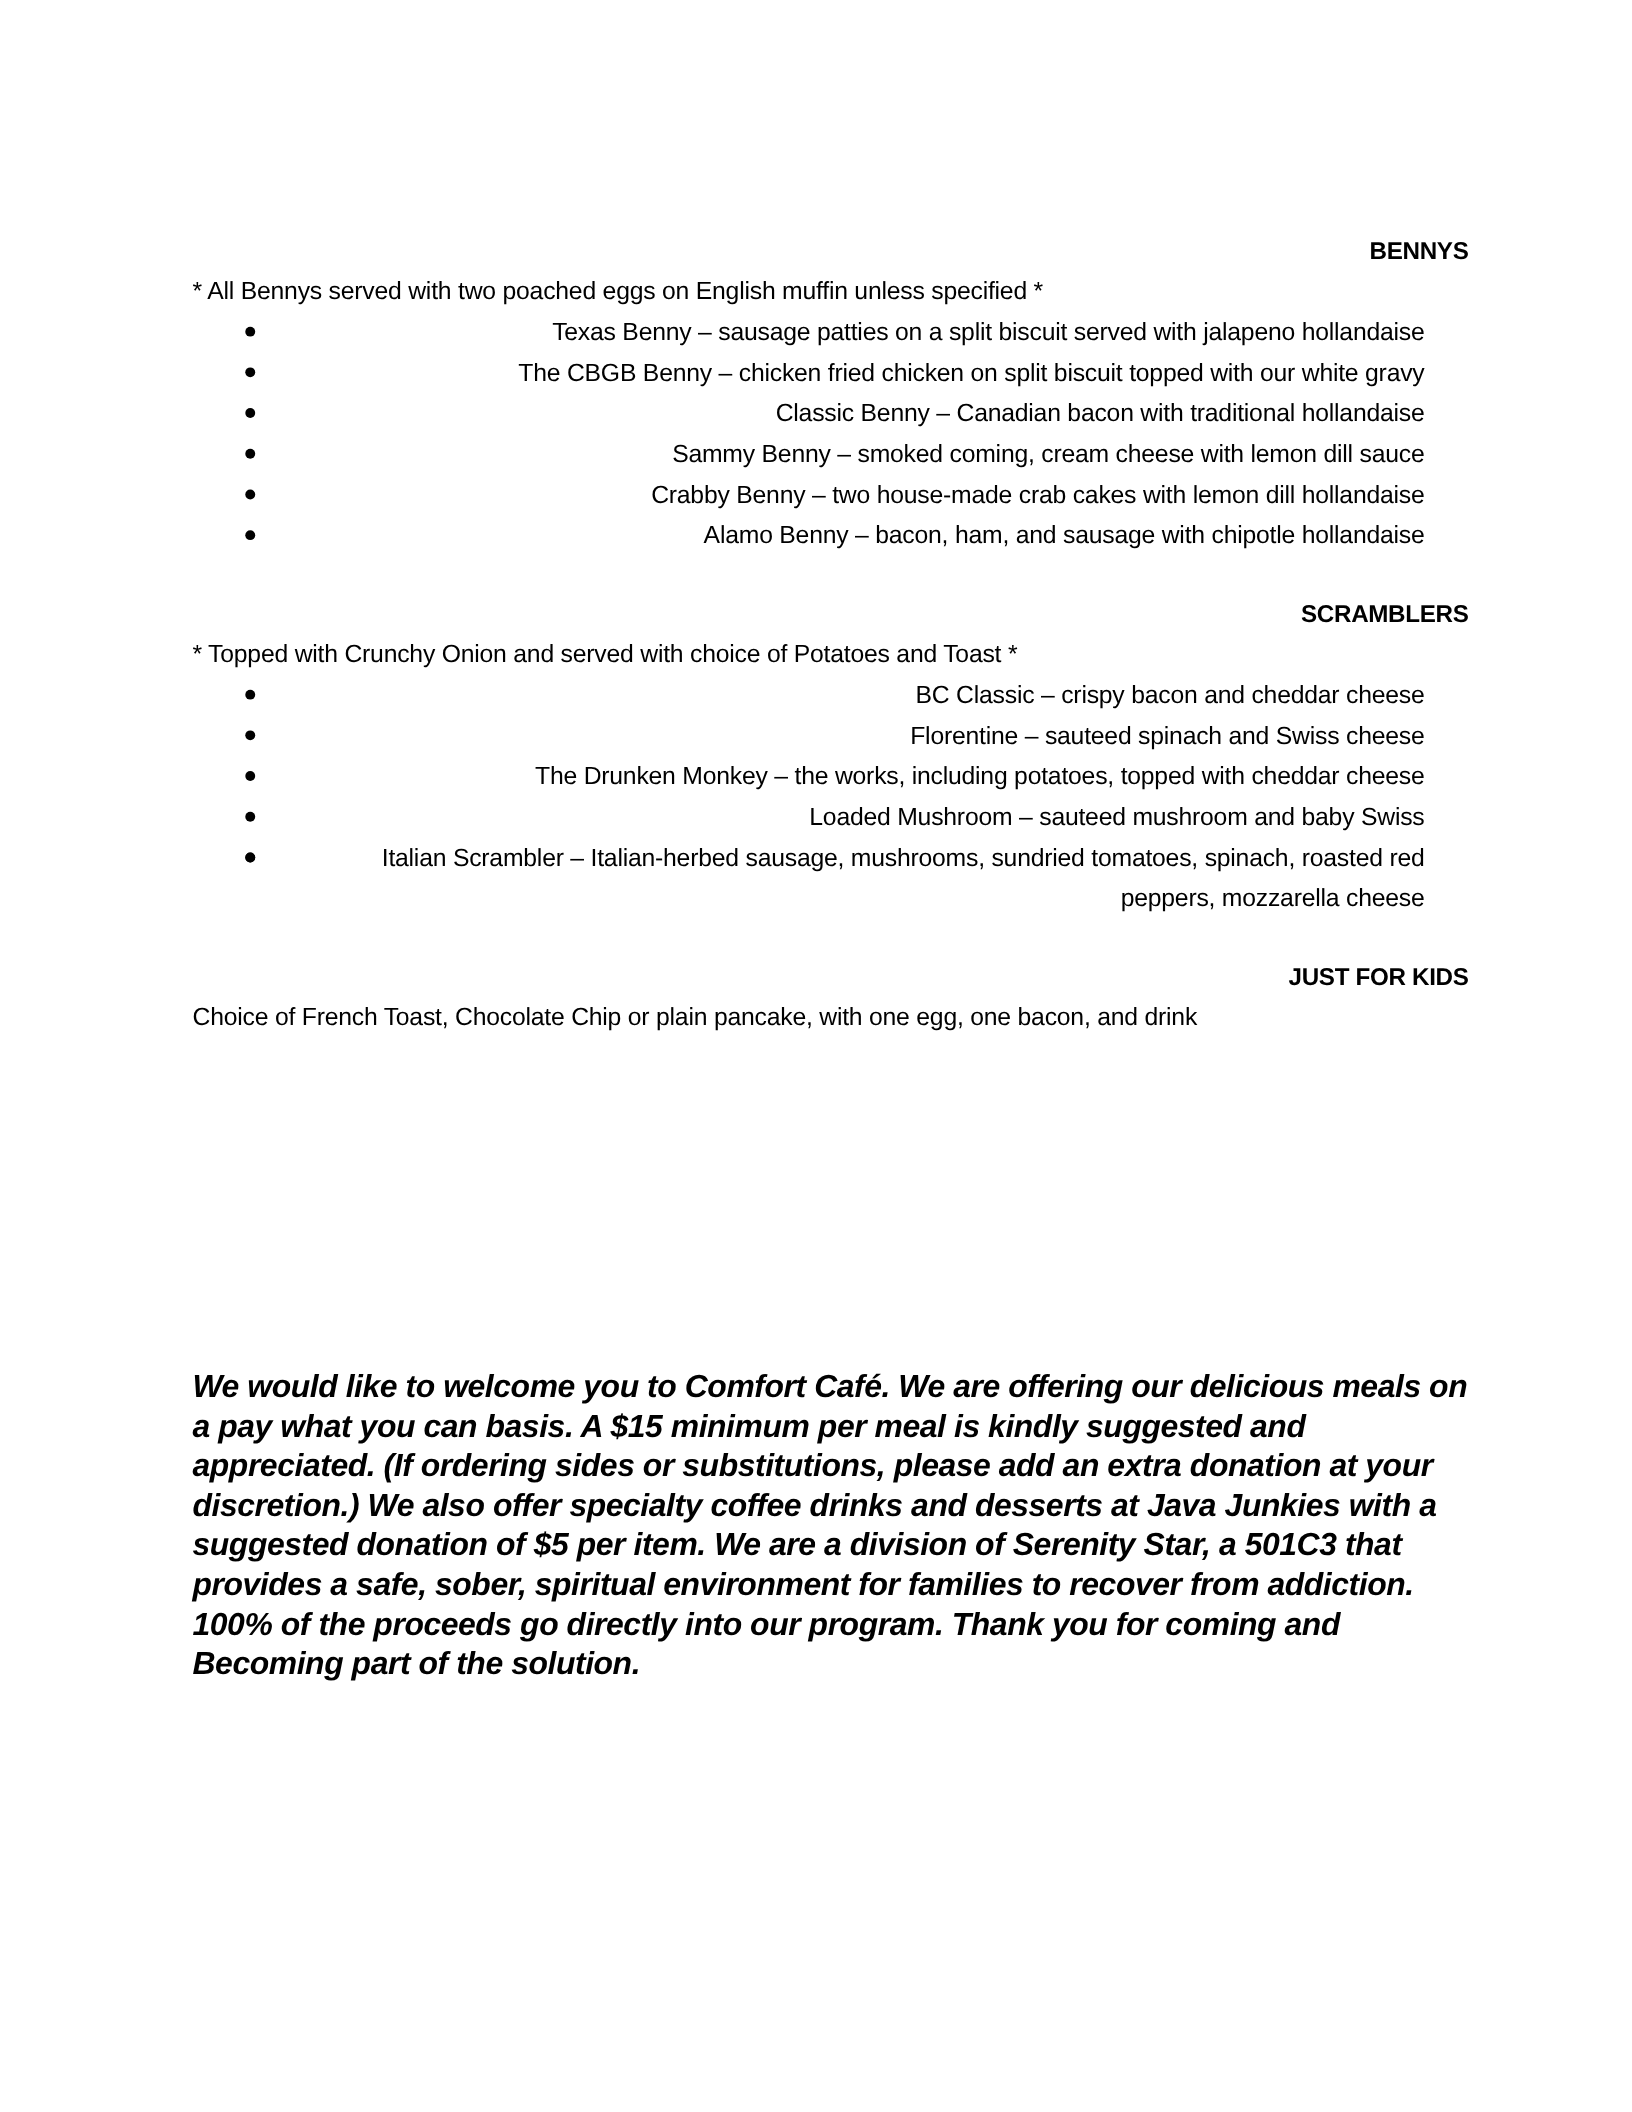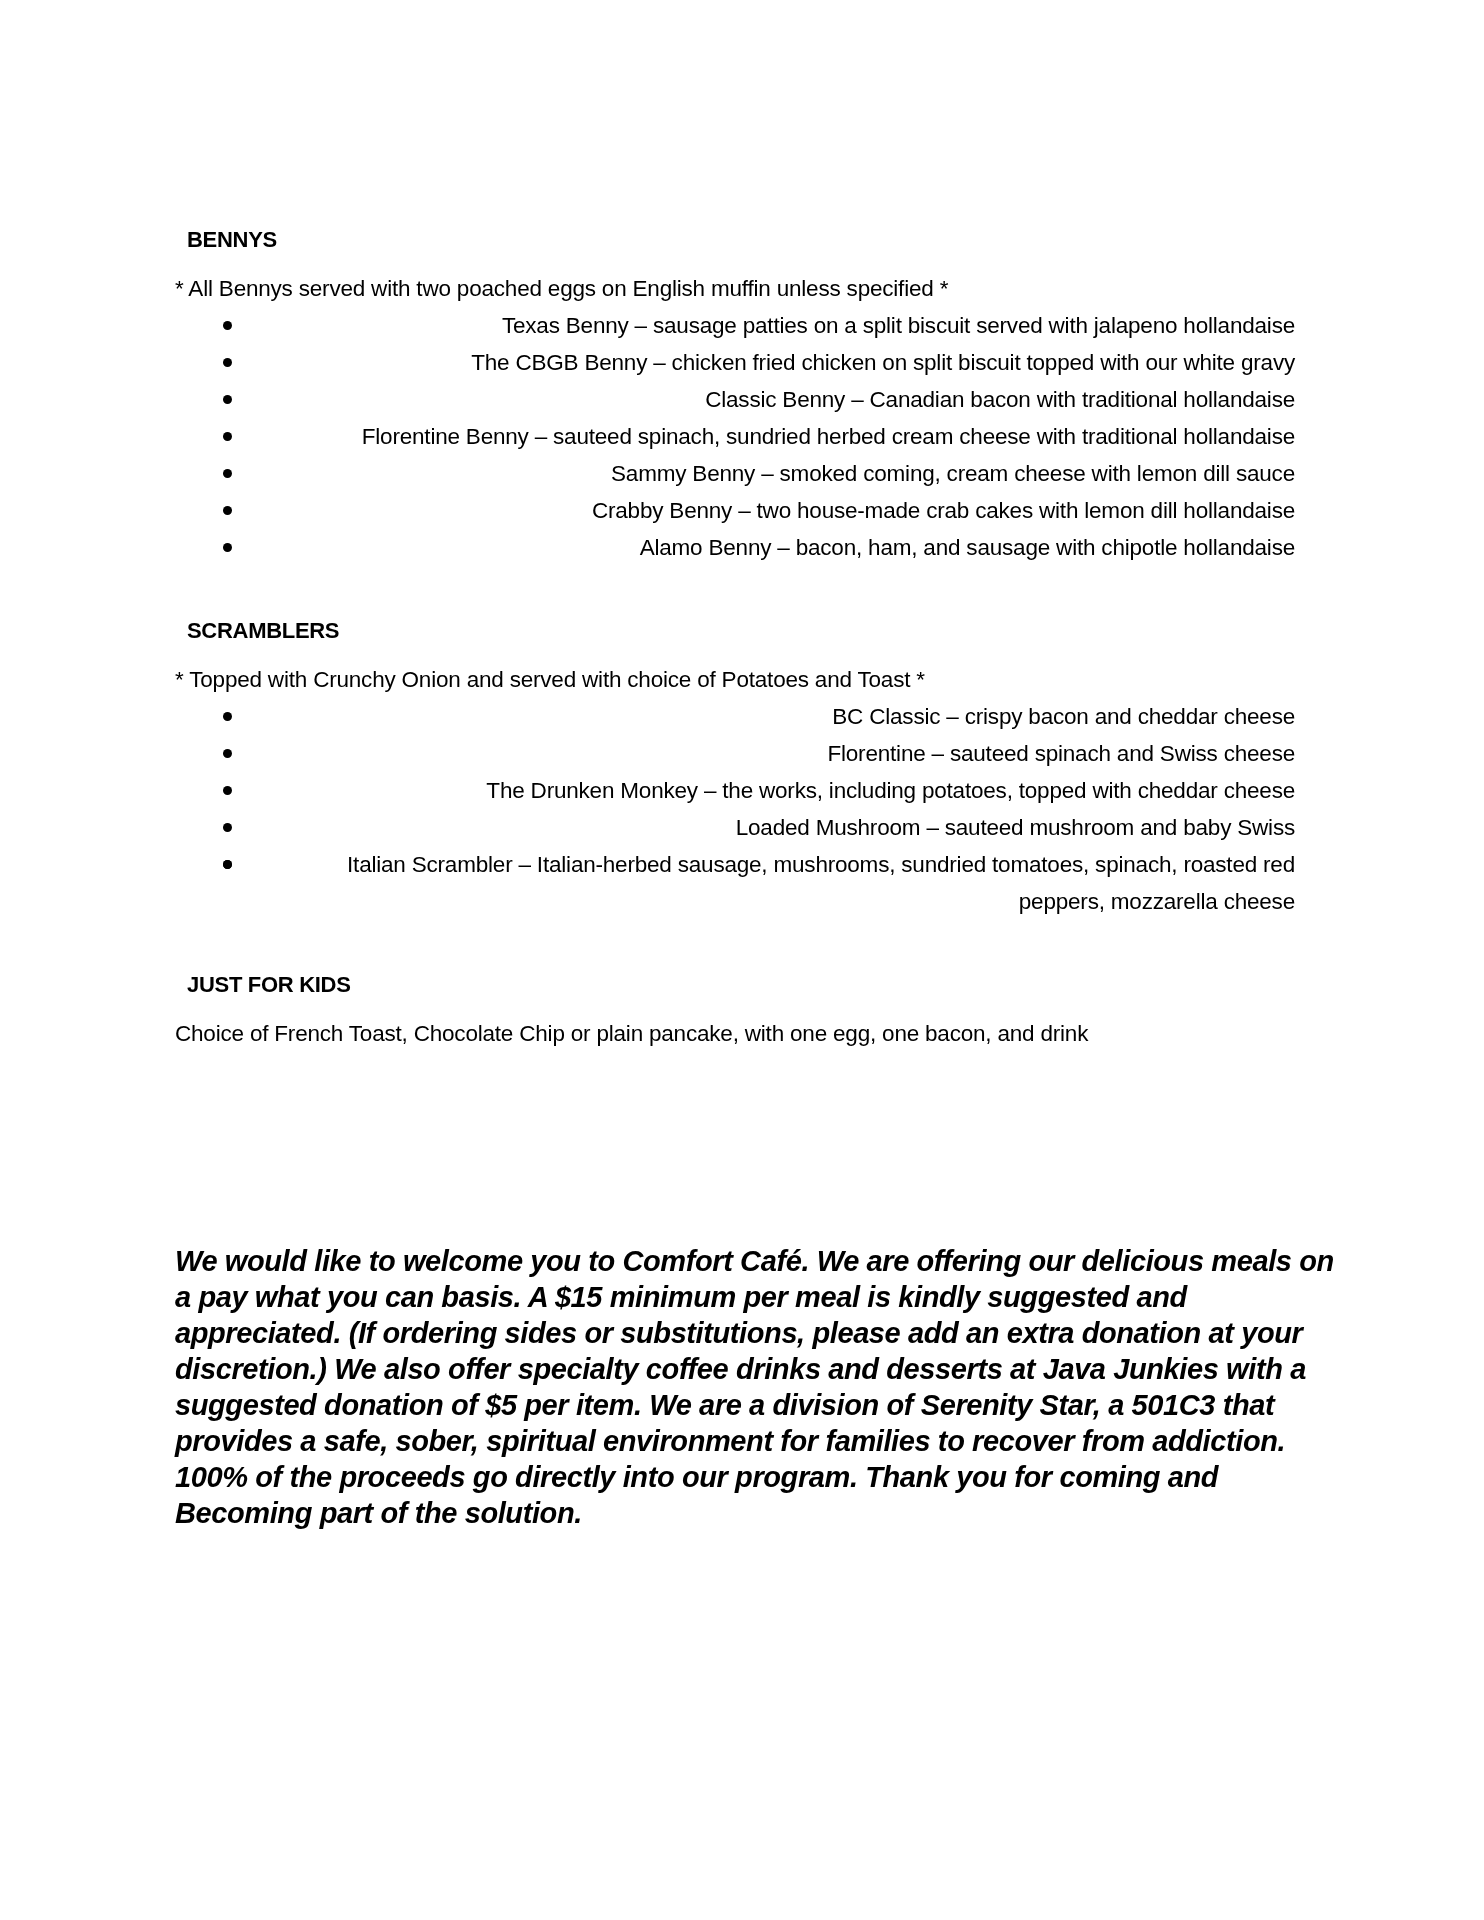--- a/index.html
+++ b/index.html
@@ -15,22 +15,23 @@
       position: absolute;
       left: 175px;
       top: 209px;
       width: 1160px;
     }
     .section { margin: 0; }
     .section-title {
       font-weight: bold;
       font-size: 22px;
       line-height: 37px;
-      margin: 12px;
+      margin: 0;
       letter-spacing: -0.3px;
+      text-align: right;
     }
     .section-note {
       font-size: 22.5px;
       line-height: 37px;
       margin: 0;
       letter-spacing: -0.2px;
     }
     ul.items {
       list-style: none;
       margin: 0;
@@ -74,21 +75,20 @@
 
 <div class="page">
 
   <div class="section">
     <p class="section-title">BENNYS</p>
     <p class="section-note">* All Bennys served with two poached eggs on English muffin unless specified *</p>
     <ul class="items">
       <li><span class="bullet"></span><span>Texas Benny – sausage patties on a split biscuit served with jalapeno hollandaise</span></li>
       <li><span class="bullet"></span><span>The CBGB Benny – chicken fried chicken on split biscuit topped with our white gravy</span></li>
       <li><span class="bullet"></span><span>Classic Benny – Canadian bacon with traditional hollandaise</span></li>
-      <li><span class="bullet"></span><span>Florentine Benny – sauteed spinach, sundried herbed cream cheese with traditional hollandaise</span></li>
       <li><span class="bullet"></span><span>Sammy Benny – smoked coming, cream cheese with lemon dill sauce</span></li>
       <li><span class="bullet"></span><span>Crabby Benny – two house-made crab cakes with lemon dill hollandaise</span></li>
       <li><span class="bullet"></span><span>Alamo Benny – bacon, ham, and sausage with chipotle hollandaise</span></li>
     </ul>
   </div>
 
   <div class="gap-1"></div>
 
   <div class="section">
     <p class="section-title">SCRAMBLERS</p>

